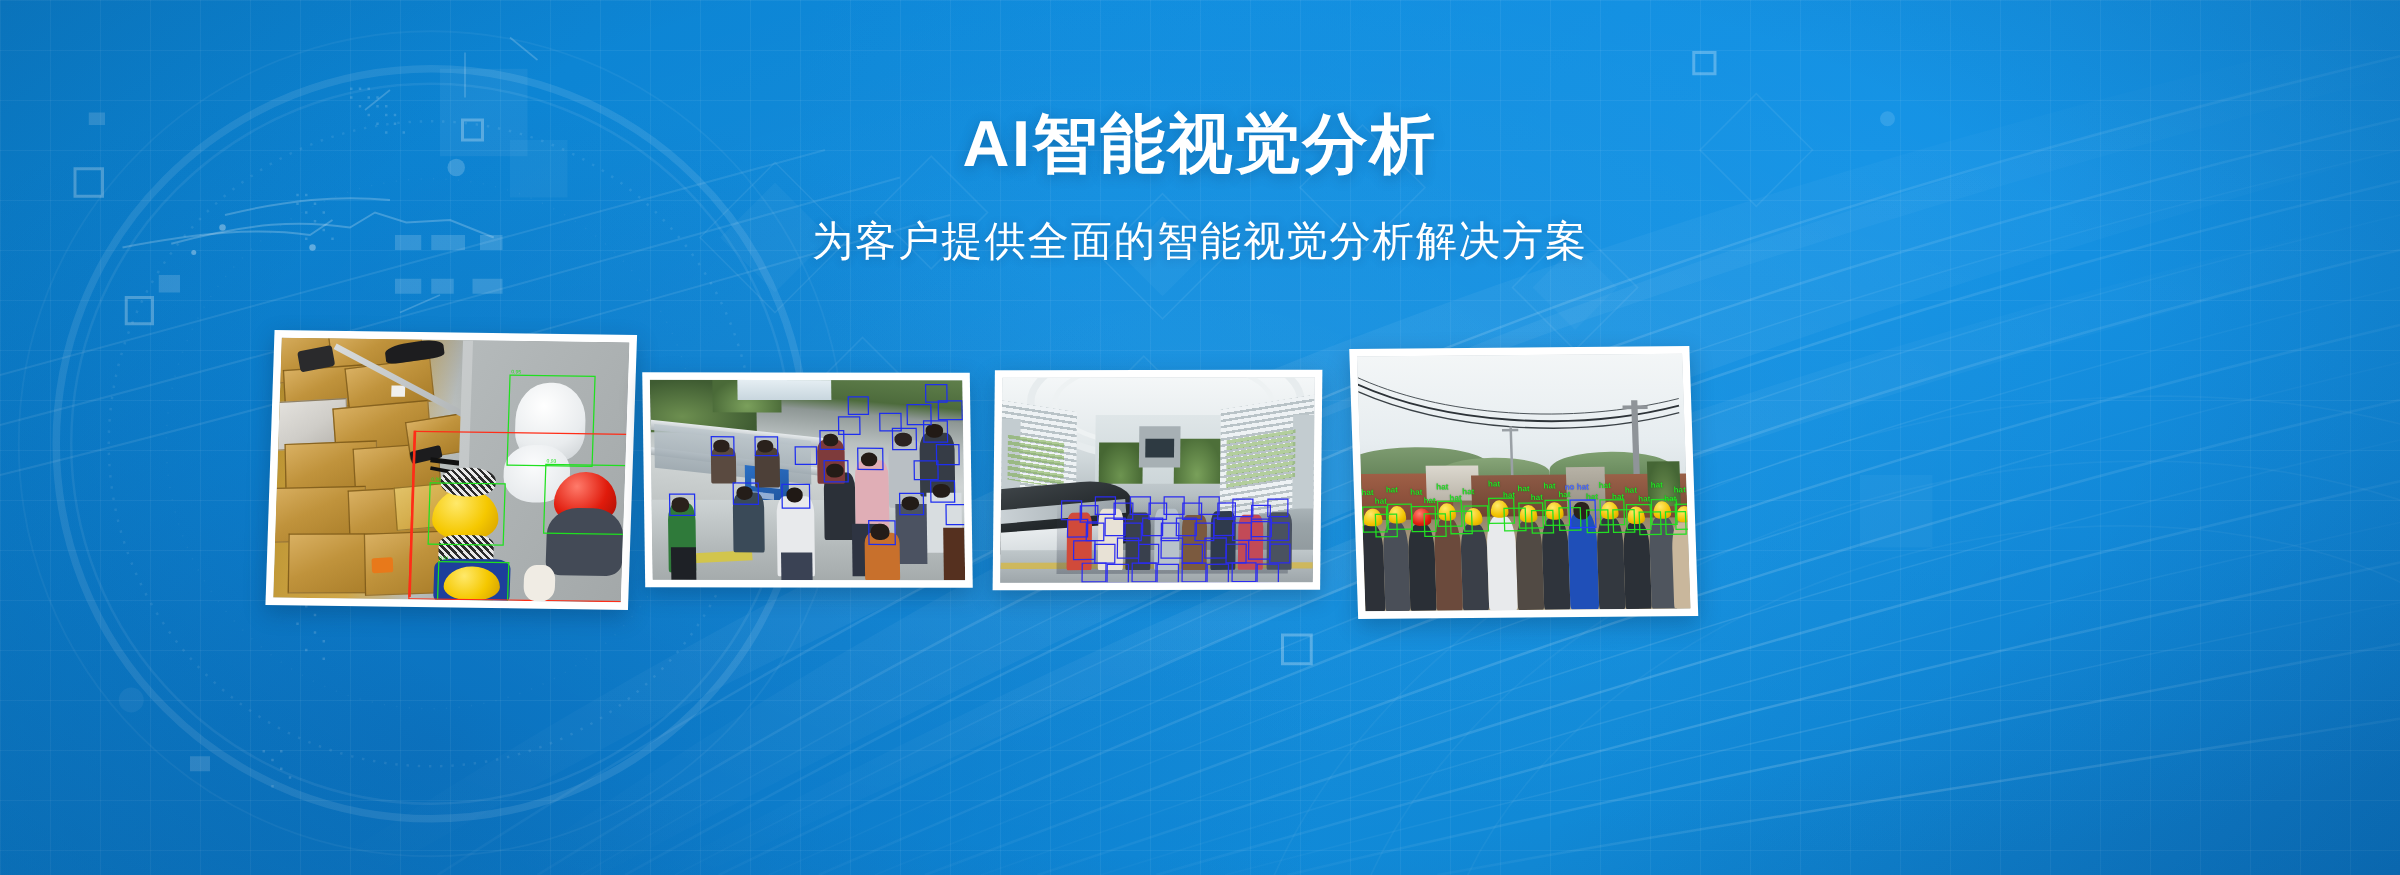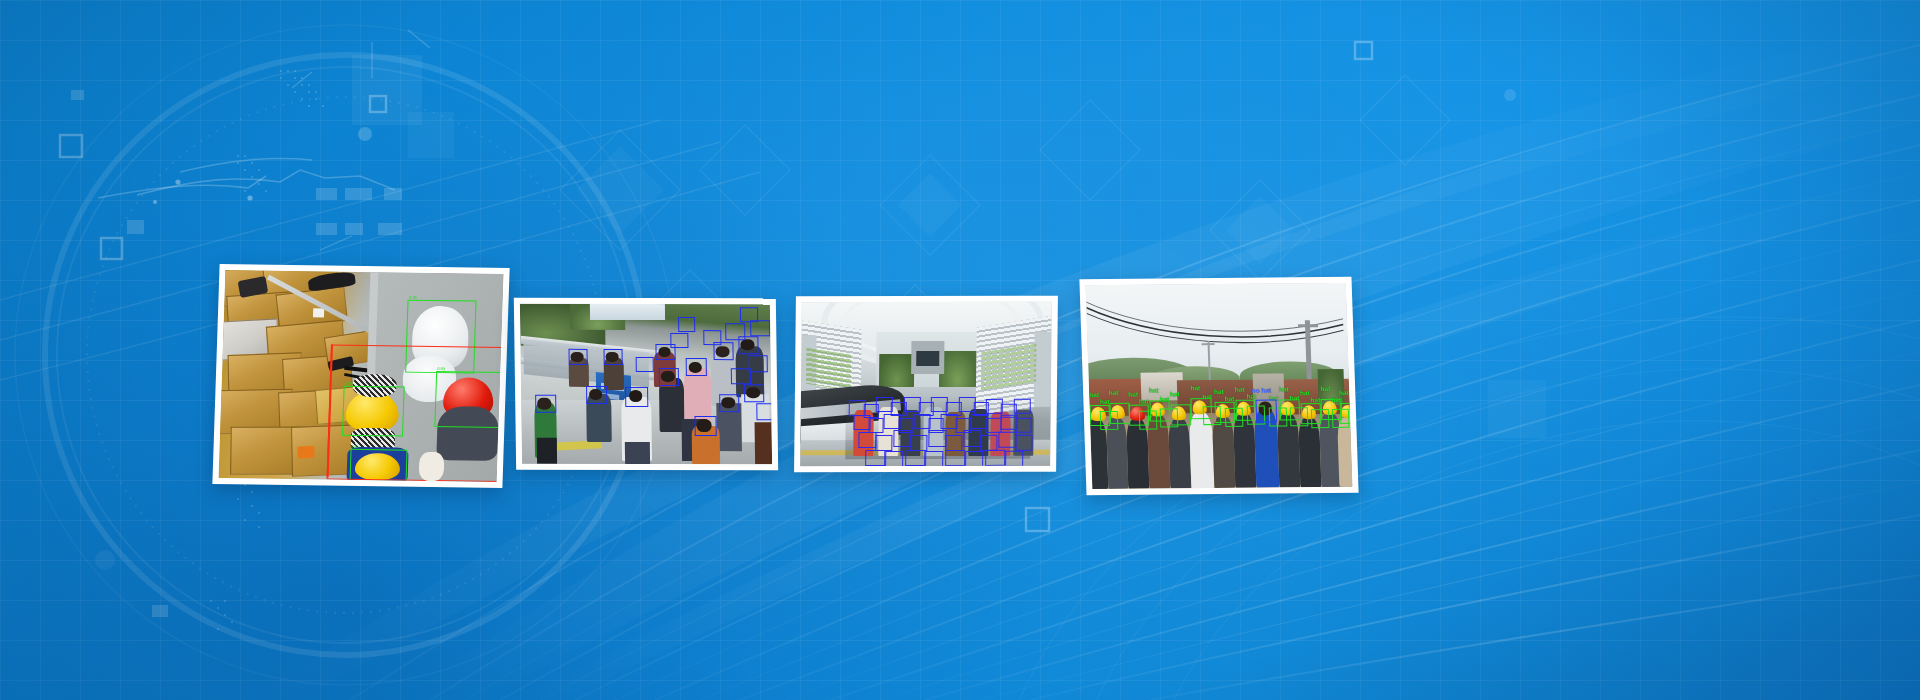--- a/index.html
+++ b/index.html
@@ -361,20 +361,24 @@
 
     <g fill="none" stroke="#ffffff" stroke-opacity="0.045" stroke-width="1.4">
       <ellipse cx="1620" cy="760" rx="640" ry="430" transform="rotate(-13 1620 760)"></ellipse>
       <ellipse cx="1620" cy="760" rx="560" ry="380" transform="rotate(-13 1620 760)"></ellipse>
       <ellipse cx="1620" cy="760" rx="480" ry="330" transform="rotate(-13 1620 760)"></ellipse>
     </g>
   </svg>
 
   <div class="bg-vignette"></div>
 
+  <div class="headings">
+    <h1 class="title">AI智能视觉分析</h1>
+    <p class="subtitle">为客户提供全面的智能视觉分析解决方案</p>
+  </div>
 
   <div class="photo-strip">
 
     <div class="card" id="card1">
       <div class="frame">
         <div class="photo ph1">
 
           <div class="box" style="left:-4%;  top:-2%; width:28%; height:17%; transform:rotate(-7deg);"></div>
           <div class="box" style="left:14%;  top:-4%; width:26%; height:15%; transform:rotate(-9deg);"></div>
           <div class="box" style="left:1%;   top:11%; width:23%; height:15%; transform:rotate(-5deg);"></div>

